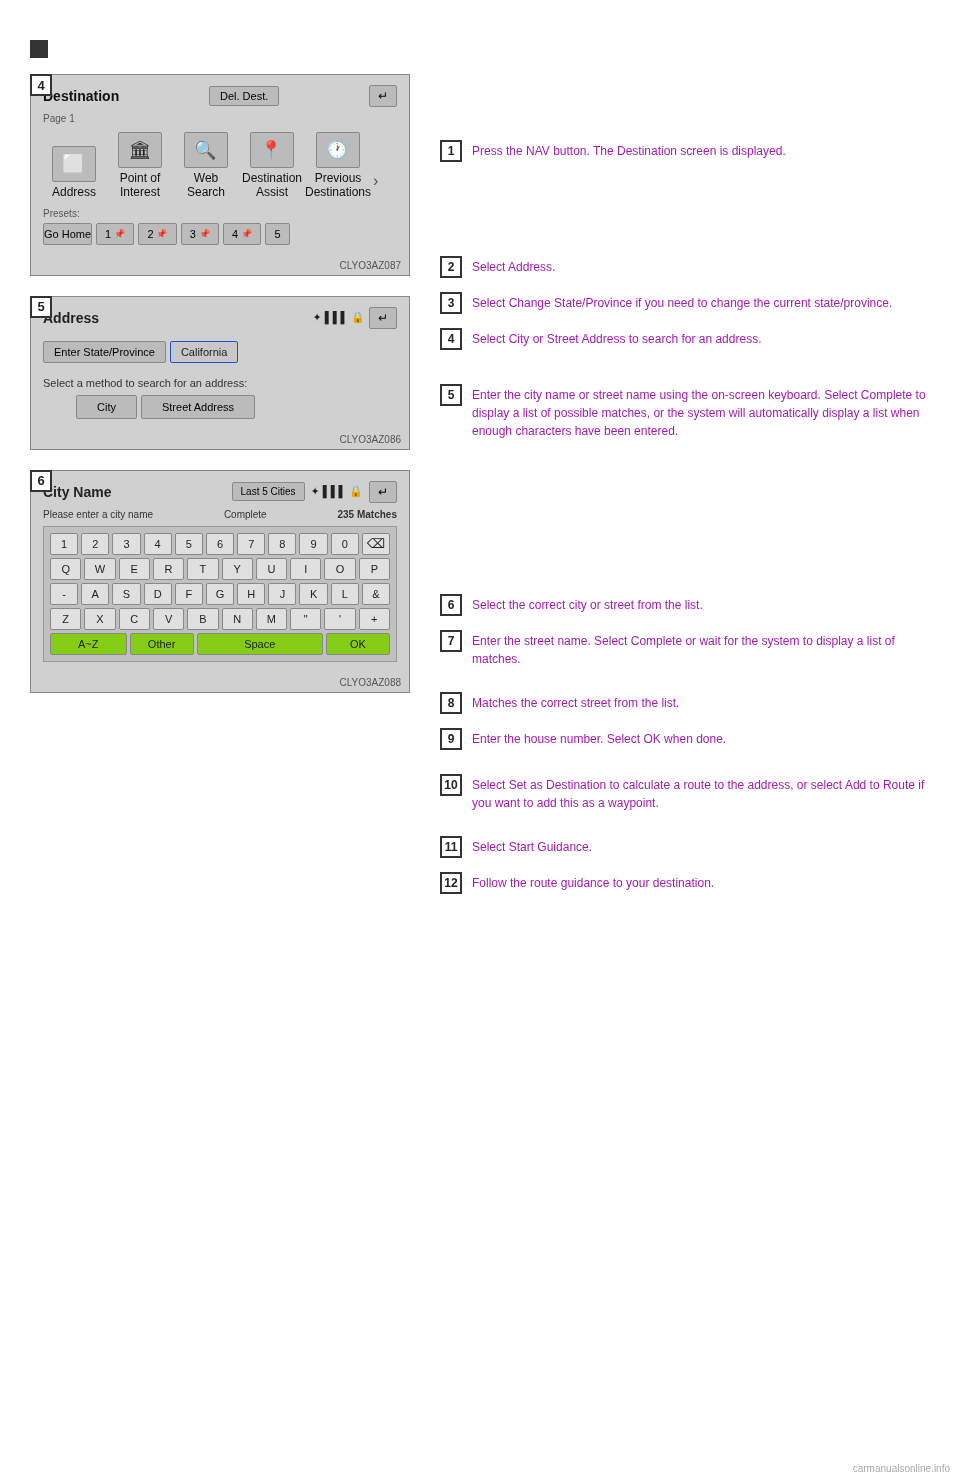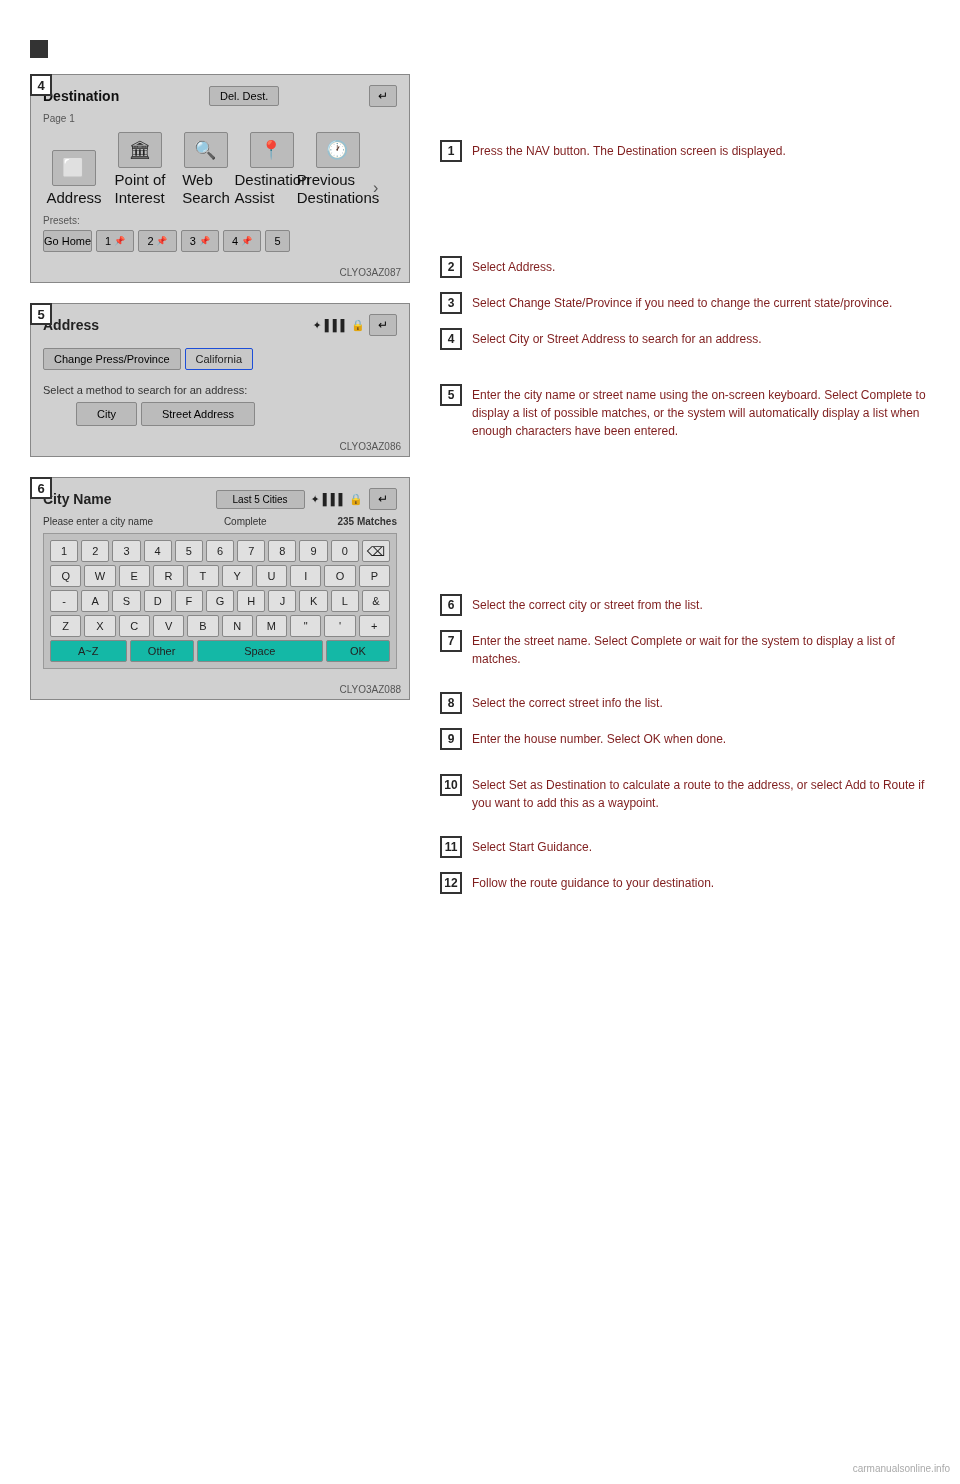--- a/index.html
+++ b/index.html
@@ -142,22 +142,22 @@
       border: 1px solid #888;
       display: flex;
       align-items: center;
       justify-content: center;
       font-size: 18px;
       margin-bottom: 3px;
       border-radius: 2px;
     }
 
     .icon-label {
-      font-size: 15px;
-      text-align: left;
+      font-size: 12px;
+      text-align: center;
       color: #111;
       line-height: 1.2;
     }
 
     .more-arrow {
       font-size: 16px;
       color: #555;
       cursor: pointer;
       padding-bottom: 10px;
     }
@@ -283,21 +283,21 @@
     }
 
     .city-title {
       font-size: 14px;
       font-weight: bold;
     }
 
     .last5-btn {
       background: #bbb;
       border: 1px solid #888;
-      padding: 3px 16px;
+      padding: 3px 8px;
       font-size: 10px;
       cursor: pointer;
       border-radius: 2px;
     }
 
     .city-status-row {
       display: flex;
       align-items: center;
       justify-content: space-between;
       margin-bottom: 6px;
@@ -346,21 +346,21 @@
       font-size: 13px;
     }
 
     .kb-bottom-row {
       display: flex;
       gap: 3px;
       margin-top: 3px;
     }
 
     .kb-bottom-key {
-      background: #14b8a6;
+      background: #84cc16;
       border: 1px solid #888;
       height: 22px;
       display: flex;
       align-items: center;
       justify-content: center;
       font-size: 11px;
       cursor: pointer;
       border-radius: 2px;
     }
 
@@ -386,21 +386,21 @@
       align-items: center;
       justify-content: center;
       font-weight: bold;
       font-size: 12px;
       flex-shrink: 0;
     }
 
     .num-text {
       font-size: 12px;
       line-height: 1.5;
-      color: #7f1d1d;
+      color: #a21caf;
       padding-top: 2px;
     }
 
     .watermark {
       position: fixed;
       bottom: 10px;
       right: 10px;
       font-size: 10px;
       color: #aaa;
     }
@@ -462,21 +462,21 @@
       <div class="panel-number">5</div>
       <div class="addr-screen">
         <div class="addr-header">
           <span class="addr-title">Address</span>
           <div class="addr-icons">
             <span class="signal-icons">✦ ▌▌▌ 🔒</span>
             <button class="dest-back-btn">↵</button>
           </div>
         </div>
         <div class="state-row">
-          <button class="state-btn">Change Press/Province</button>
+          <button class="state-btn">Enter State/Province</button>
           <span class="state-value">California</span>
         </div>
         <div class="search-method-label">Select a method to search for an address:</div>
         <div class="method-row">
           <button class="method-btn">City</button>
           <button class="method-btn">Street Address</button>
         </div>
       </div>
       <div class="panel-code">CLYO3AZ086</div>
     </div>
@@ -601,21 +601,21 @@
     </div>
     <div class="num-item">
       <div class="num-badge">7</div>
       <div class="num-text">Enter the street name. Select Complete or wait for the system to display a list of matches.</div>
     </div>
 
     <div style="height:10px;"></div>
 
     <div class="num-item">
       <div class="num-badge">8</div>
-      <div class="num-text">Select the correct street info the list.</div>
+      <div class="num-text">Matches the correct street from the list.</div>
     </div>
     <div class="num-item">
       <div class="num-badge">9</div>
       <div class="num-text">Enter the house number. Select OK when done.</div>
     </div>
 
     <div style="height:10px;"></div>
 
     <div class="num-item">
       <div class="num-badge">10</div>

